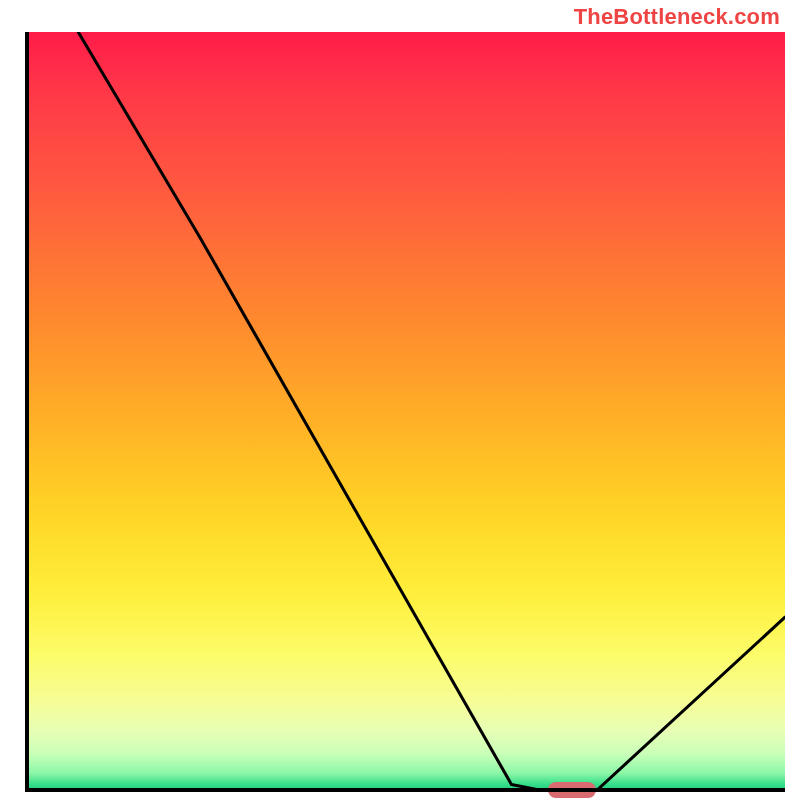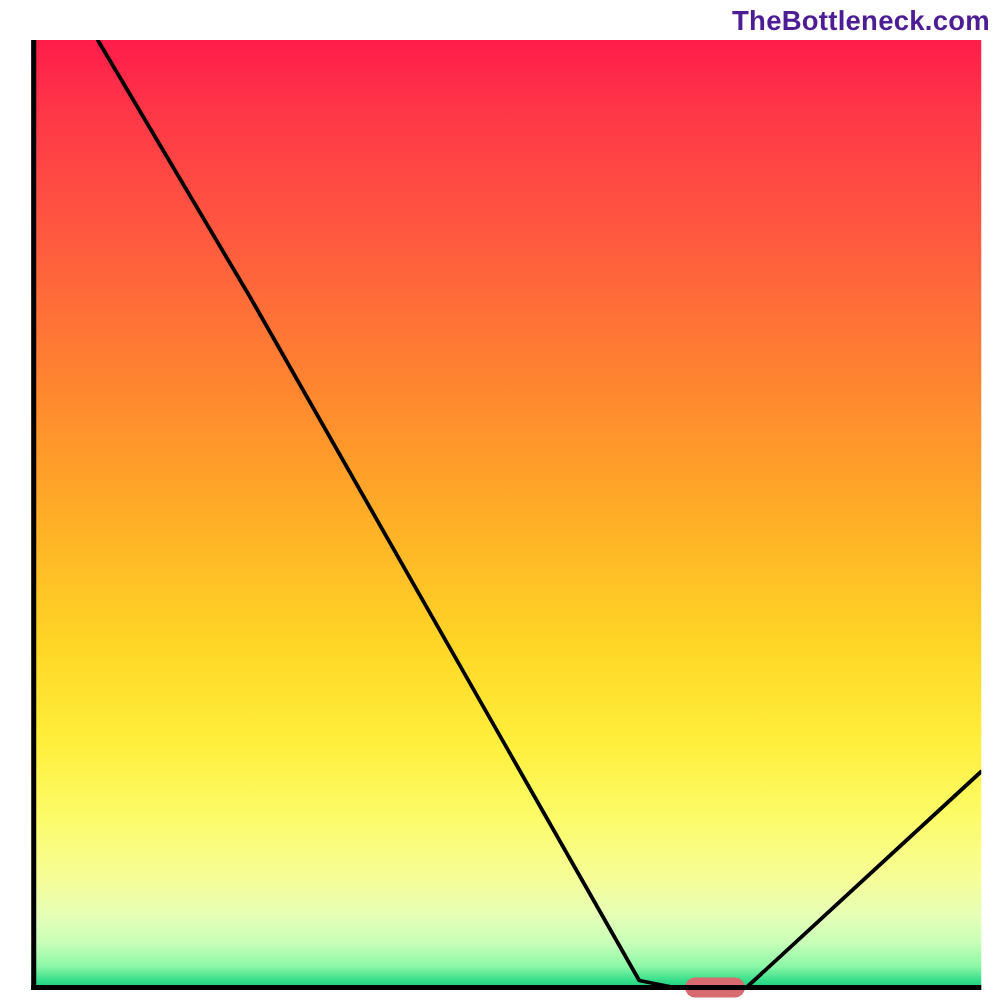--- a/index.html
+++ b/index.html
@@ -14,24 +14,24 @@
 
   .stage {
     position: relative;
     width: 800px;
     height: 800px;
   }
 
   .watermark {
     position: absolute;
     top: 4px;
-    right: 8px;
+    right: 20px;
     font-size: 22px;
     font-weight: 600;
-    color: #4c1d95;
+    color: #ef4444;
     letter-spacing: 0.2px;
     user-select: none;
   }
 
   .plot-box {
     position: absolute;
     left: 25px;
     top: 32px;
     width: 760px;
     height: 760px;

